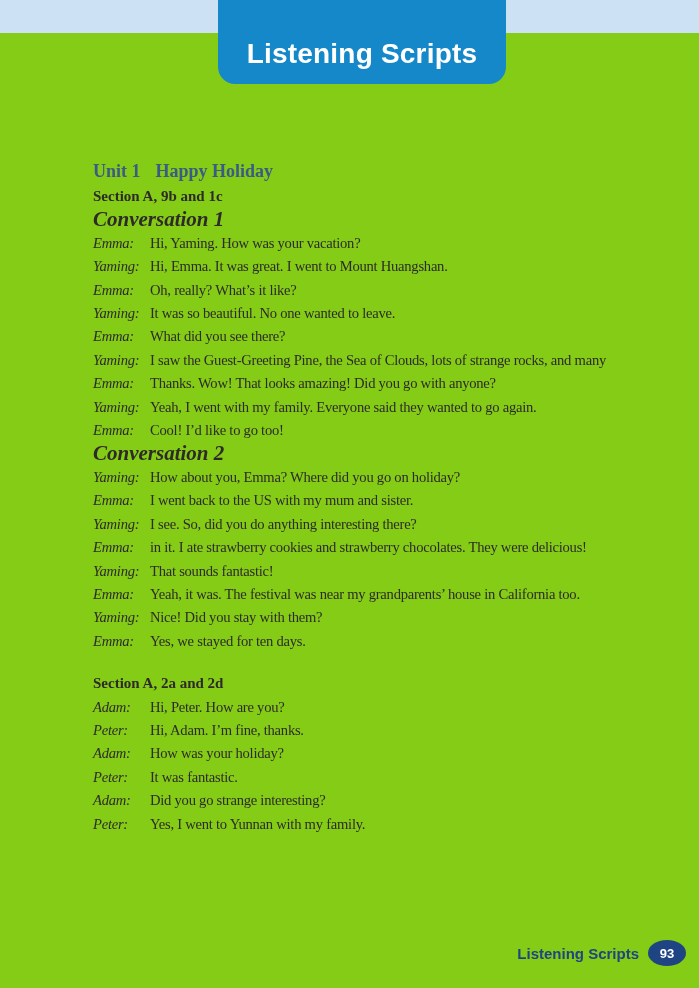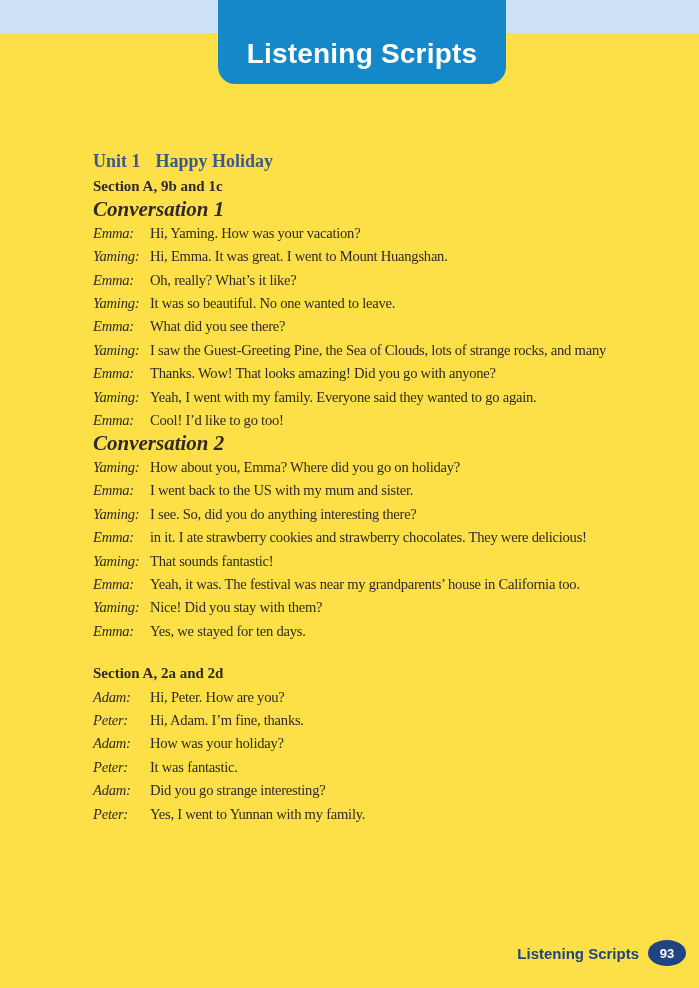--- a/index.html
+++ b/index.html
@@ -8,21 +8,21 @@
     --unit-blue: #3b5a85;
     --footer-navy: #1e4483;
     --body-text: #2e2a28;
   }
   * { box-sizing: border-box; margin: 0; padding: 0; }
   html, body { background: #ffffff; }
   .page {
     position: relative;
     width: 699px;
     height: 988px;
-    background: #fde047;
+    background: #84cc16;
     overflow: hidden;
     font-family: "Liberation Serif", serif;
     color: var(--body-text);
   }
   .top-strip {
     position: absolute;
     top: 0; left: 0;
     width: 699px; height: 33px;
     background: var(--strip-blue);
   }
@@ -40,21 +40,21 @@
   .banner-title {
     font-family: "Liberation Sans", sans-serif;
     font-weight: bold;
     font-size: 28px;
     color: #ffffff;
     letter-spacing: 0.2px;
     white-space: nowrap;
   }
   .content {
     position: absolute;
-    top: 147px; left: 93px;
+    top: 157px; left: 93px;
     width: 560px;
   }
   .unit-title {
     font-size: 18px;
     font-weight: bold;
     color: var(--unit-blue);
     line-height: 28px;
     white-space: nowrap;
   }
   .unit-title .unit-label { margin-right: 15px; }

